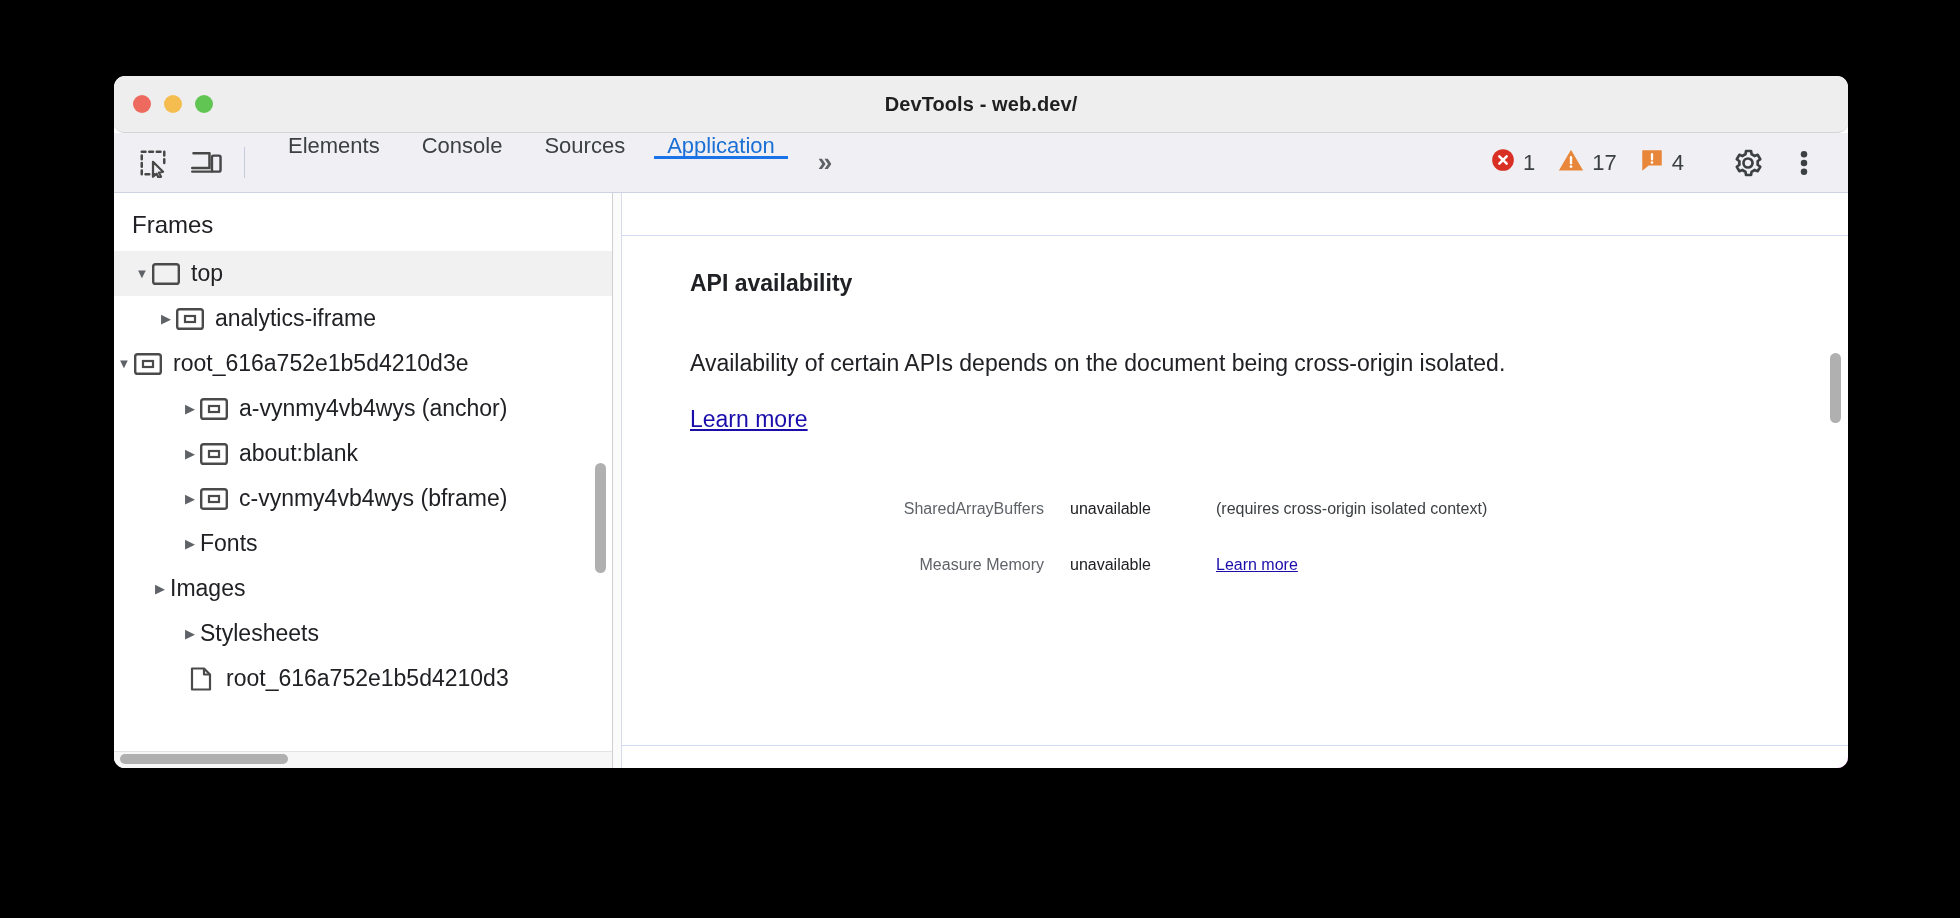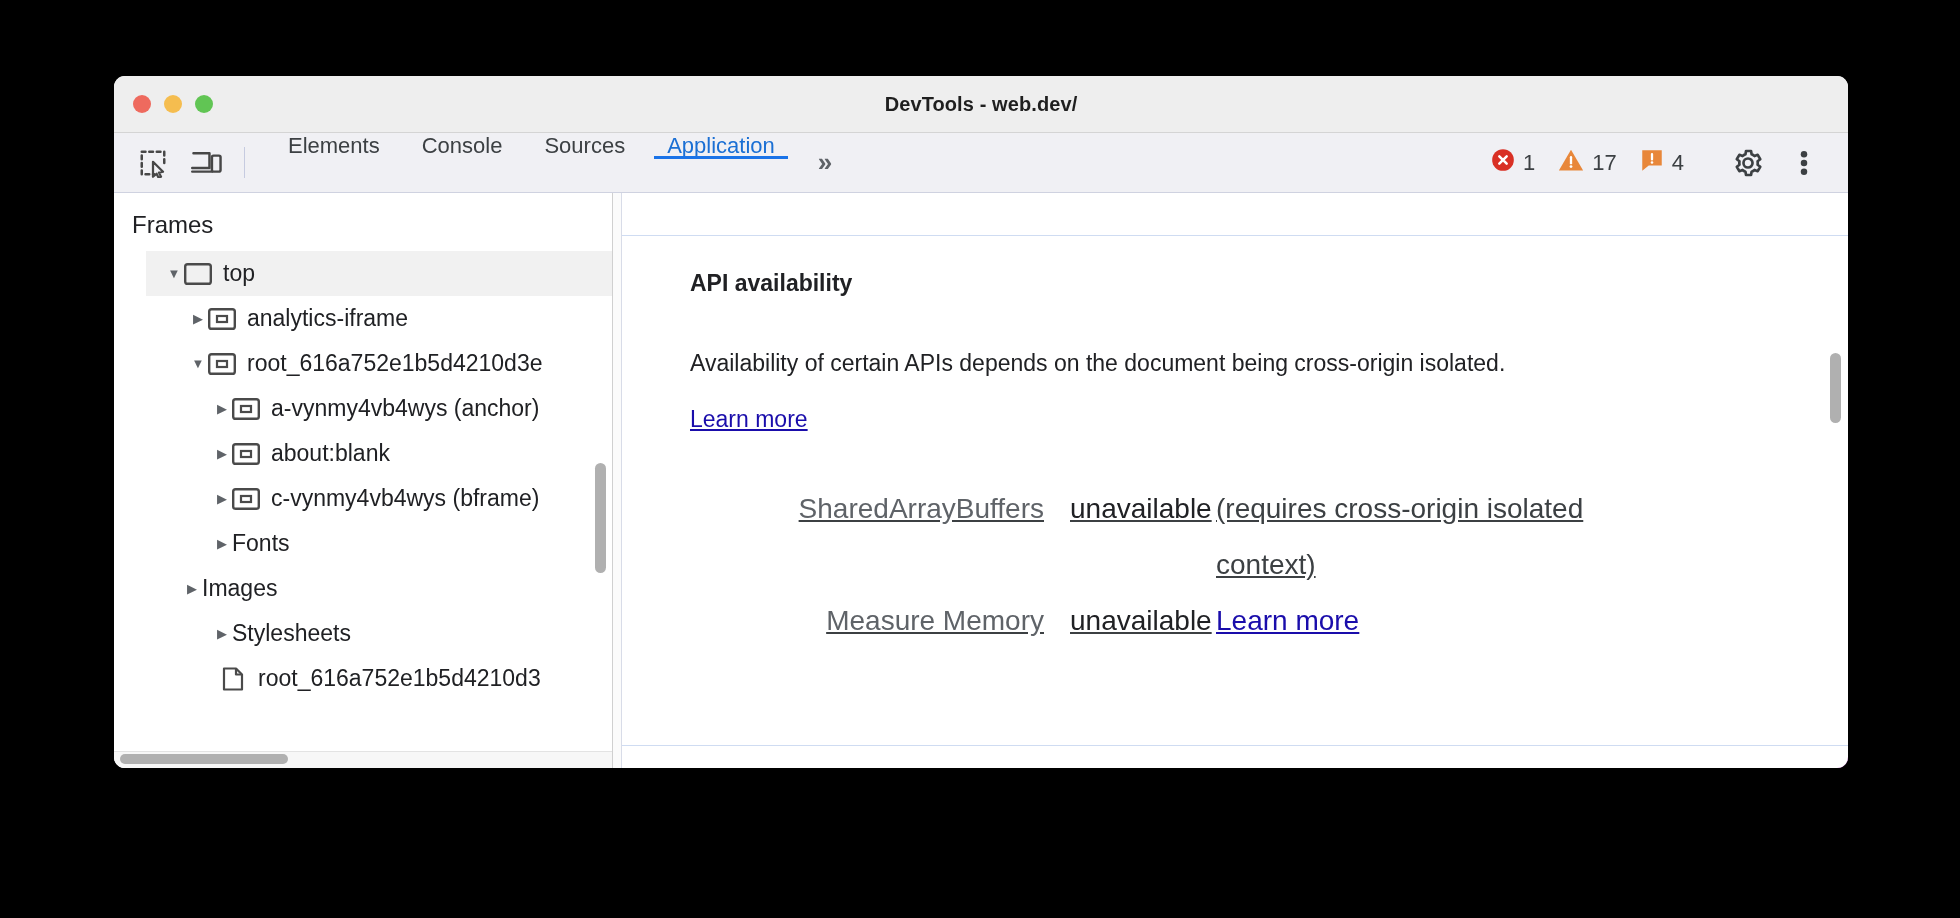--- a/index.html
+++ b/index.html
@@ -26,20 +26,21 @@
 
   
   #titlebar {
     height: 57px;
     background: #eeeeee;
     border-bottom: 1px solid #d4d4d4;
     display: flex;
     align-items: center;
     position: relative;
     flex: 0 0 auto;
+    border-radius: 10px;
   }
   #traffic-lights {
     position: absolute;
     left: 19px; top: 50%;
     transform: translateY(-50%);
     display: flex;
     gap: 13px;
   }
   .tl { width: 18px; height: 18px; border-radius: 50%; }
   .tl-close { background: #ee6a5e; }
@@ -140,21 +141,21 @@
     background: #ffffff;
     border-right: 1px solid #d0d0d0;
     position: relative;
     overflow: hidden;
   }
   #sidebar-title {
     font-size: 24px;
     color: #202124;
     padding: 18px 0 12px 18px;
   }
-  #tree { position: relative; margin-left: 32px; }
+  #tree { position: relative; }
   .row {
     height: 45px;
     display: flex;
     align-items: center;
     font-size: 23px;
     color: #202124;
     white-space: nowrap;
     padding-right: 6px;
   }
   .row.selected { background: #f1f1f1; }
@@ -236,24 +237,23 @@
     line-height: 56px;
     max-width: 860px;
   }
   a.lm {
     color: #1a0dab;
     text-decoration: underline;
   }
   #rows { margin-top: 34px; }
   .arow {
     display: flex;
-    font-size: 28px;
+    font-size: 16px;
     line-height: 56px;
     color: #3c4043;
-    text-decoration: underline;
   }
   .acell-label {
     width: 380px;
     flex: 0 0 380px;
     text-align: right;
     color: #5f6368;
     padding-right: 26px;
   }
   .acell-val {
     flex: 0 0 auto;
@@ -392,21 +392,21 @@
           <span class="tw closed"></span>
           <span class="ricon">
             <svg width="28" height="22" viewBox="0 0 28 22">
                 <rect x="1.2" y="1.2" width="25.6" height="19.6" rx="2.4" fill="none" stroke="#4a4a4a" stroke-width="2.4"></rect>
                 <rect x="9" y="8" width="10" height="6" fill="none" stroke="#4a4a4a" stroke-width="2.2"></rect>
               </svg>
           </span>
           <span class="rlabel">analytics-iframe</span>
         </div>
 
-        <div class="row" style="padding-left:42px">
+        <div class="row" style="">
           <span class="tw open"></span>
           <span class="ricon">
             <svg width="28" height="22" viewBox="0 0 28 22">
                 <rect x="1.2" y="1.2" width="25.6" height="19.6" rx="2.4" fill="none" stroke="#4a4a4a" stroke-width="2.4"></rect>
                 <rect x="9" y="8" width="10" height="6" fill="none" stroke="#4a4a4a" stroke-width="2.2"></rect>
               </svg>
           </span>
           <span class="rlabel">root_616a752e1b5d4210d3e</span>
         </div>
 

